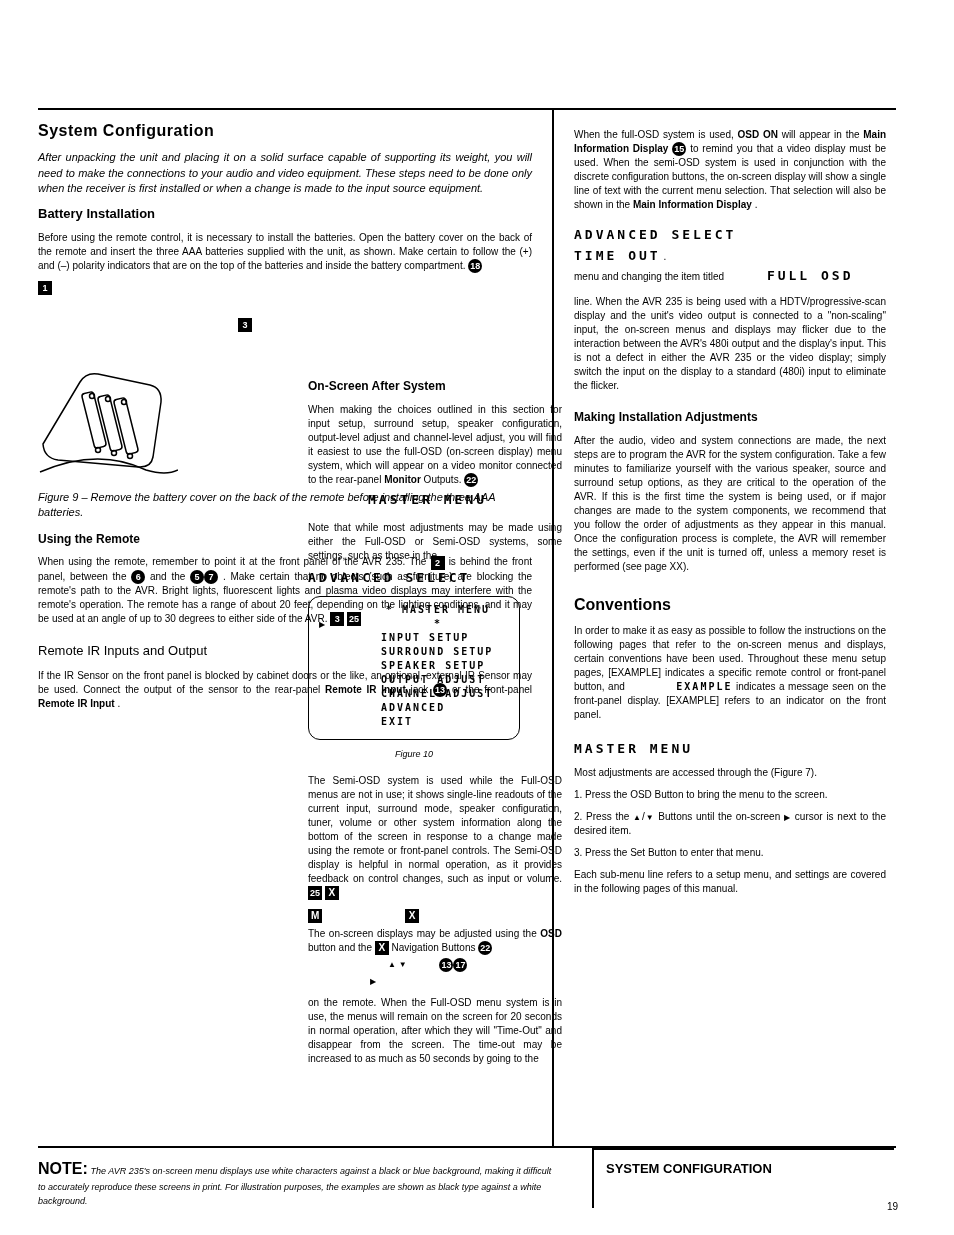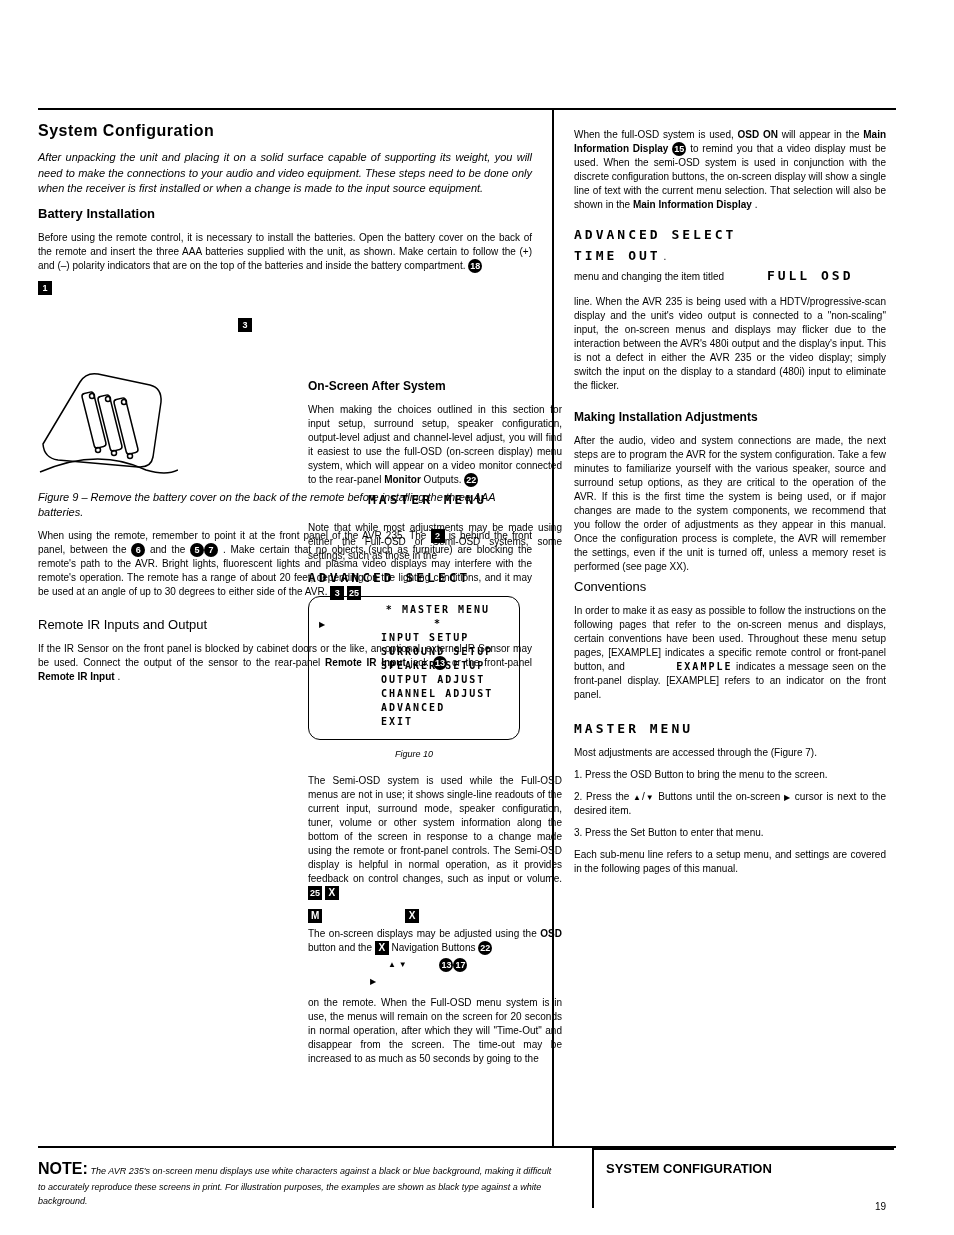--- a/index.html
+++ b/index.html
@@ -137,21 +137,21 @@
   .noteL {
     position: absolute;
     left: 38px;
     top: 1158px;
     width: 520px;
   }
   .noteL-hd { font-weight: bold; font-size: 16px; }
   .noteL-body { font-style: italic; font-size: 9px; margin-top: 2px; }
   .pgnum {
     position: absolute;
-    right: 68px;
+    right: 56px;
     top: 1200px;
     font-size: 10px;
   }
   .triangle-r::before { content: "▶"; font-size: 8px; }
   .triangle-up::before { content: "▲"; font-size: 8px; }
   .triangle-dn::before { content: "▼"; font-size: 8px; }
   .p-area { }
 </style>
 </head>
 <body>
@@ -185,20 +185,21 @@
             <circle cx="86" cy="50" r="2.5"></circle>
           <circle cx="60" cy="98" r="2.5"></circle>
             <circle cx="76" cy="101" r="2.5"></circle>
             <circle cx="92" cy="104" r="2.5"></circle>
           <path d="M2 120 Q 60 95 108 118 Q 128 124 140 118"></path>
         </g>
       </svg>
       <div class="fig-cap">Figure 9 – Remove the battery cover on the back of the remote before installing the three AAA batteries.</div>
     </div>
 
+    <div class="para" style="font-weight:bold;font-size:12px;margin-top:10px">Using the Remote</div>
     <div class="para p-area">
       <span>When using the remote, remember to point it at the front panel of the AVR 235. The</span>
       <span class="boxed">2</span>
       <span>is behind the front panel, between the</span>
       <span class="circled">6</span>
       <span>and the</span>
       <span class="circled">5</span><span class="circled">7</span>
       <span>. Make certain that no objects (such as furniture) are blocking the remote's path to the AVR. Bright lights, fluorescent lights and plasma video displays may interfere with the remote's operation. The remote has a range of about 20 feet, depending on the lighting conditions, and it may be used at an angle of up to 30 degrees to either side of the AVR.</span>
       <span class="boxed">3</span>
       <span class="boxed">25</span>
@@ -295,21 +296,21 @@
     <div style="margin-top:2px">
       <span style="font-size:10px">menu and changing the item titled</span>
       <span class="osd-font" style="margin-left:40px">FULL OSD</span>
     </div>
 
     <div class="para p-area" style="margin-top:10px">line. When the AVR 235 is being used with a HDTV/progressive-scan display and the unit's video output is connected to a "non-scaling" input, the on-screen menus and displays may flicker due to the interaction between the AVR's 480i output and the display's input. This is not a defect in either the AVR 235 or the video display; simply switch the input on the display to a standard (480i) input to eliminate the flicker.</div>
 
     <div class="para" style="font-weight:bold;font-size:12px;margin-top:16px">Making Installation Adjustments</div>
     <div class="para p-area">After the audio, video and system connections are made, the next steps are to program the AVR for the system configuration. Take a few minutes to familiarize yourself with the various speaker, source and surround setup options, as they are critical to the operation of the AVR. If this is the first time the system is being used, or if major changes are made to the system components, we recommend that you follow the order of adjustments as they appear in this manual. Once the configuration process is complete, the AVR will remember the settings, even if the unit is turned off, unless a memory reset is performed (see page XX).</div>
 
-    <div class="para" style="font-weight:normal;font-size:13px;margin-top:4px">Conventions</div>
+    <div class="para" style="font-weight:bold;font-size:16px;margin-top:20px">Conventions</div>
     <div class="para p-area">
       <span>In order to make it as easy as possible to follow the instructions on the following pages that refer to the on-screen menus and displays, certain conventions have been used.</span>
       <span>Throughout these menu setup pages, [EXAMPLE] indicates a specific remote control or front-panel button, and</span>
       <span class="osd-font-sm">EXAMPLE</span>
       <span>indicates a message seen on the front-panel display. [EXAMPLE] refers to an indicator on the front panel.</span>
     </div>
 
     <div style="margin-top:18px">
       <span class="osd-font">MASTER MENU</span>
     </div>

